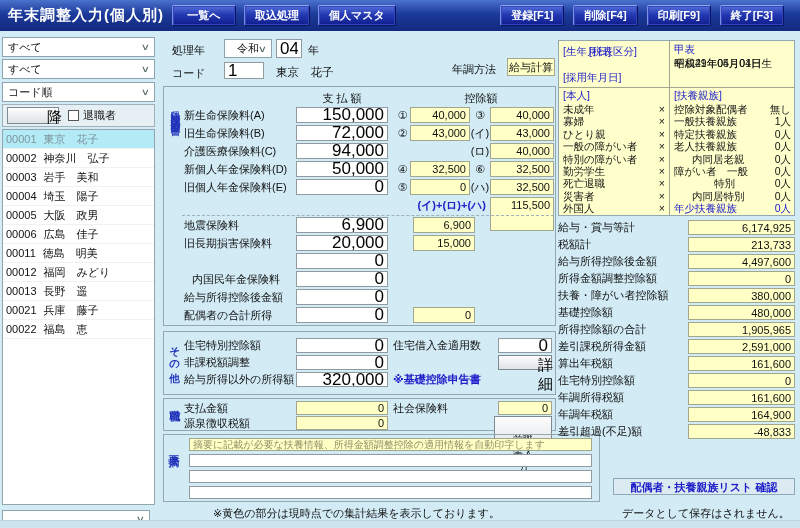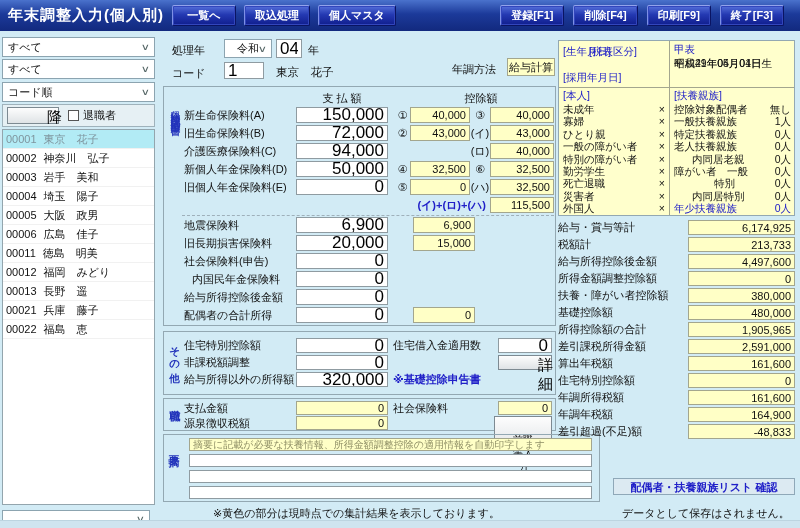--- a/index.html
+++ b/index.html
@@ -59,21 +59,21 @@
 .lrow{position:relative;height:18px;}
 .lrow .cell{position:absolute;top:0;}
 .lrow .lbl{left:20px;width:112px;line-height:17px;}
 .lrow .pay{left:132px;width:92px;height:16px;}
 .lrow .s1{left:230px;width:17px;text-align:center;line-height:17px;}
 .lrow .d1{left:246px;width:60px;height:16px;}
 .lrow .s2{left:306px;width:20px;text-align:center;line-height:17px;}
 .lrow .d2{left:326px;width:64px;height:16px;}
 .total-row{left:0;top:110px;width:393px;height:18px;}
 .total-lbl{left:232px;top:1px;width:90px;text-align:right;font-weight:bold;}
-.total-val{left:326px;top:0;width:64px;height:16px;}
+.total-val{left:326px;top:0;width:64px;height:34px;}
 .dashline{left:18px;top:128px;width:372px;border-top:1px dashed #9fb0ba;}
 .quake-rows{left:0;top:130px;width:393px;}
 .qrow{position:relative;height:18px;}
 .qrow .qlbl{position:absolute;left:20px;width:150px;line-height:17px;}
 .qrow.indent1 .qlbl{padding-left:8px;}
 .qrow .qpay{position:absolute;left:132px;width:92px;height:16px;}
 .qrow .qded{position:absolute;left:249px;width:62px;height:16px;}
 
 
 .sonota-box{left:163px;top:331px;width:393px;height:64px;}
@@ -310,21 +310,20 @@
           <span class="qded yel">6,900</span>
         </div>
 
         <div class="qrow">
           <span class="qlbl">旧長期損害保険料</span>
           <input class="qpay inp" value="20,000" style="">
           <span class="qded yel">15,000</span>
         </div>
 
         <div class="qrow noded">
-          <span class="qlbl">社会保険料(申告)</span>
           <input class="qpay inp" value="0" style="">
 
         </div>
 
         <div class="qrow noded indent1">
           <span class="qlbl">内国民年金保険料</span>
           <input class="qpay inp" value="0" style="">
 
         </div>
 

